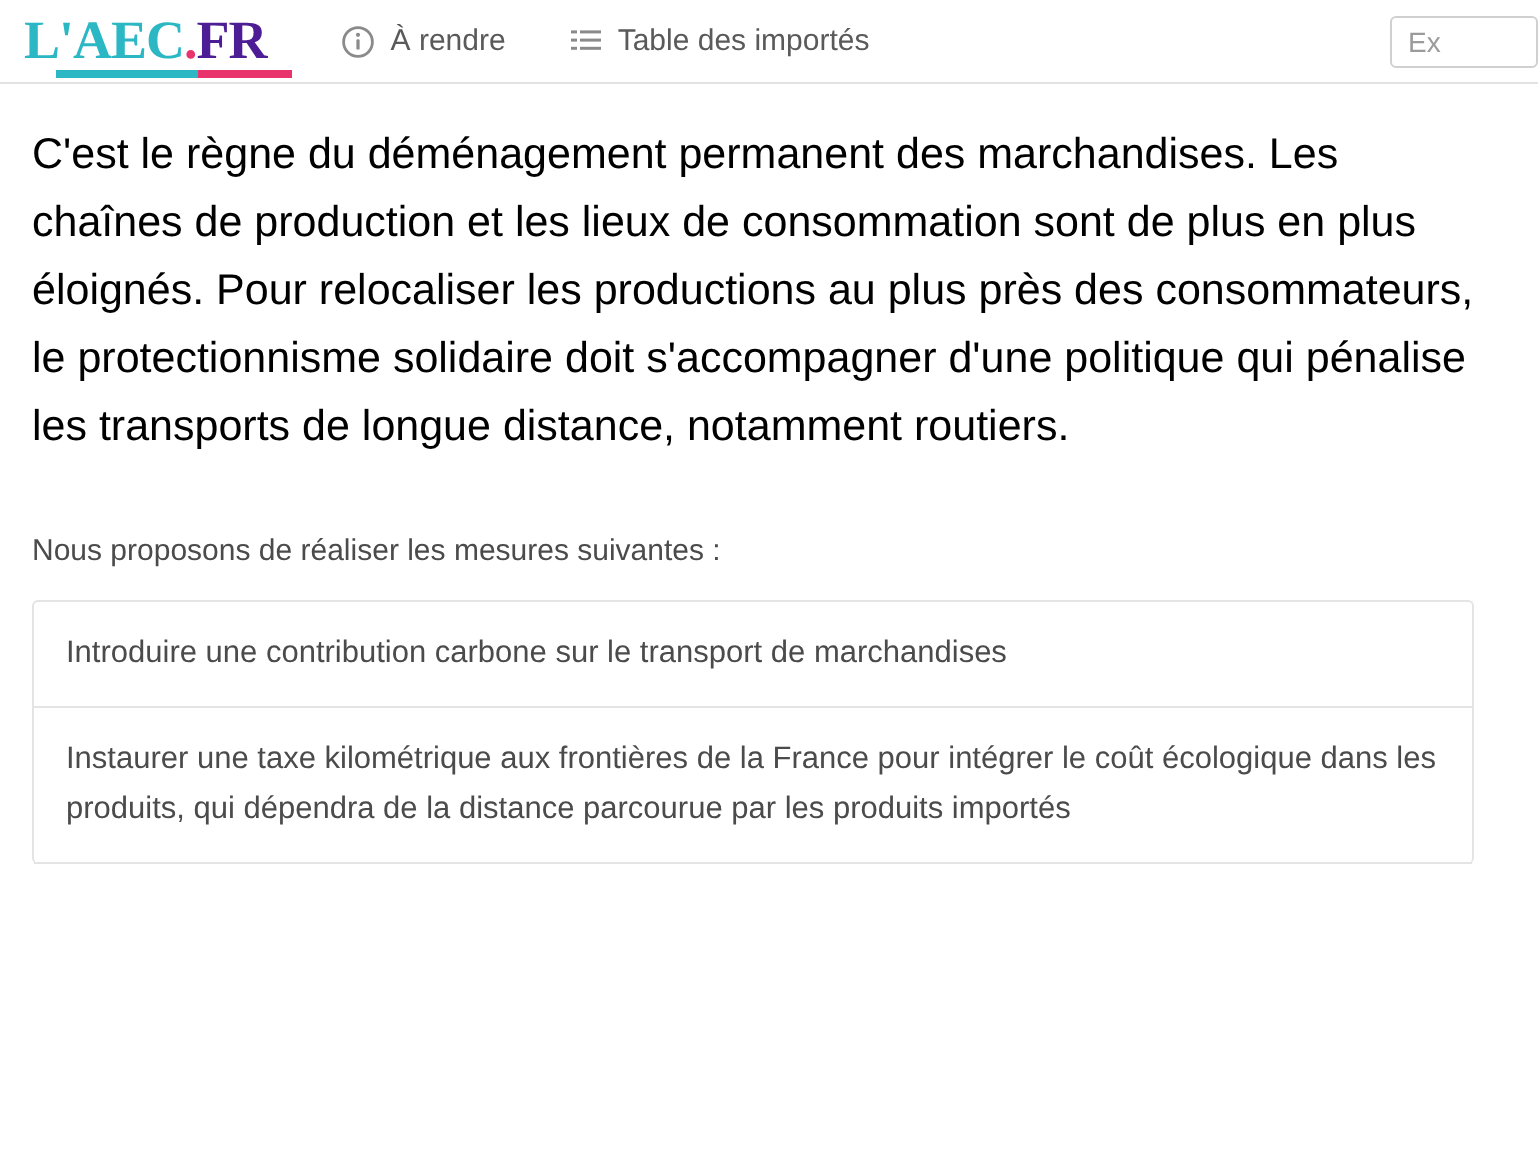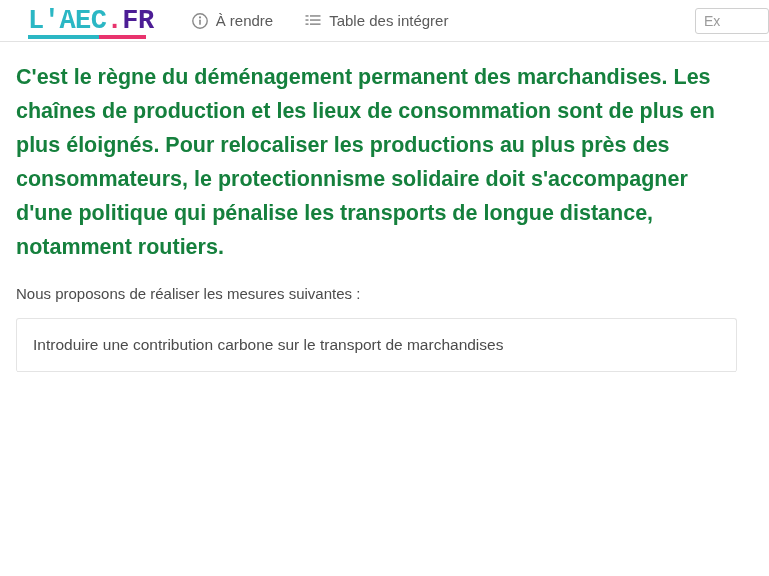--- a/index.html
+++ b/index.html
@@ -20,26 +20,26 @@
     height: 41px;
     border-bottom: 1px solid #e2e2e2;
     display: flex;
     align-items: center;
     background: #ffffff;
     position: relative;
   }
   .brand {
     display: flex;
     align-items: baseline;
-    padding-left: 28px;
+    padding-left: 12px;
     padding-right: 22px;
     font-weight: bold;
     font-size: 27px;
     letter-spacing: -0.5px;
-    font-family: Liberation Mono, monospace;
+    font-family: Liberation Serif, serif;
     position: relative;
   }
   .brand .b1 { color: #2bb7c4; }
   .brand .b3 { color: #4c1d95; }
   .brand .dot {
     color: #e8336d;
   }
   .brand-underline {
     position: absolute;
     left: 28px;
@@ -100,24 +100,24 @@
   }
   .search-box input::placeholder { color: #9b9b9b; }
 
   
   .content {
     padding: 18px 28px 0 16px;
   }
   .lead {
     font-size: 21.5px;
     line-height: 34px;
-    color: #15803d;
-    margin: 0 0 20px 0;
+    color: #000000;
+    margin: 0 0 36px 0;
     max-width: 726px;
-    font-weight: 700;
+    font-weight: 400;
   }
   .intro {
     font-size: 15px;
     color: #4b4b4b;
     margin: 0 0 14px 0;
     line-height: 20px;
   }
   .measures {
     border: 1px solid #e4e4e4;
     border-radius: 3px;
@@ -163,33 +163,34 @@
         <g fill="#8a8a8a">
           <rect x="0.5" y="2.2" width="3" height="1.5"></rect>
           <rect x="5" y="2.2" width="10.5" height="1.5"></rect>
           <rect x="0.5" y="6.3" width="3" height="1.5"></rect>
           <rect x="5" y="6.3" width="10.5" height="1.5"></rect>
           <rect x="0.5" y="10.4" width="3" height="1.5"></rect>
           <rect x="5" y="10.4" width="10.5" height="1.5"></rect>
         </g>
       </svg>
     </span>
-    <span>Table des intégrer</span>
+    <span>Table des importés</span>
   </div>
 
   <div class="nav-spacer"></div>
 
   <div class="search-box">
     <input type="text" placeholder="Ex" style="">
   </div>
 </div>
 
 <div class="content">
 
   <p class="lead">C'est le règne du déménagement permanent des marchandises. Les chaînes de production et les lieux de consommation sont de plus en plus éloignés. Pour relocaliser les productions au plus près des consommateurs, le protectionnisme solidaire doit s'accompagner d'une politique qui pénalise les transports de longue distance, notamment routiers.</p>
 
   <p class="intro">Nous proposons de réaliser les mesures suivantes :</p>
 
   <div class="measures">
     <div class="measure">Introduire une contribution carbone sur le transport de marchandises</div>
+    <div class="measure">Instaurer une taxe kilométrique aux frontières de la France pour intégrer le coût écologique dans les produits, qui dépendra de la distance parcourue par les produits importés</div>
   </div>
 
 </div>
 
 </body></html>

